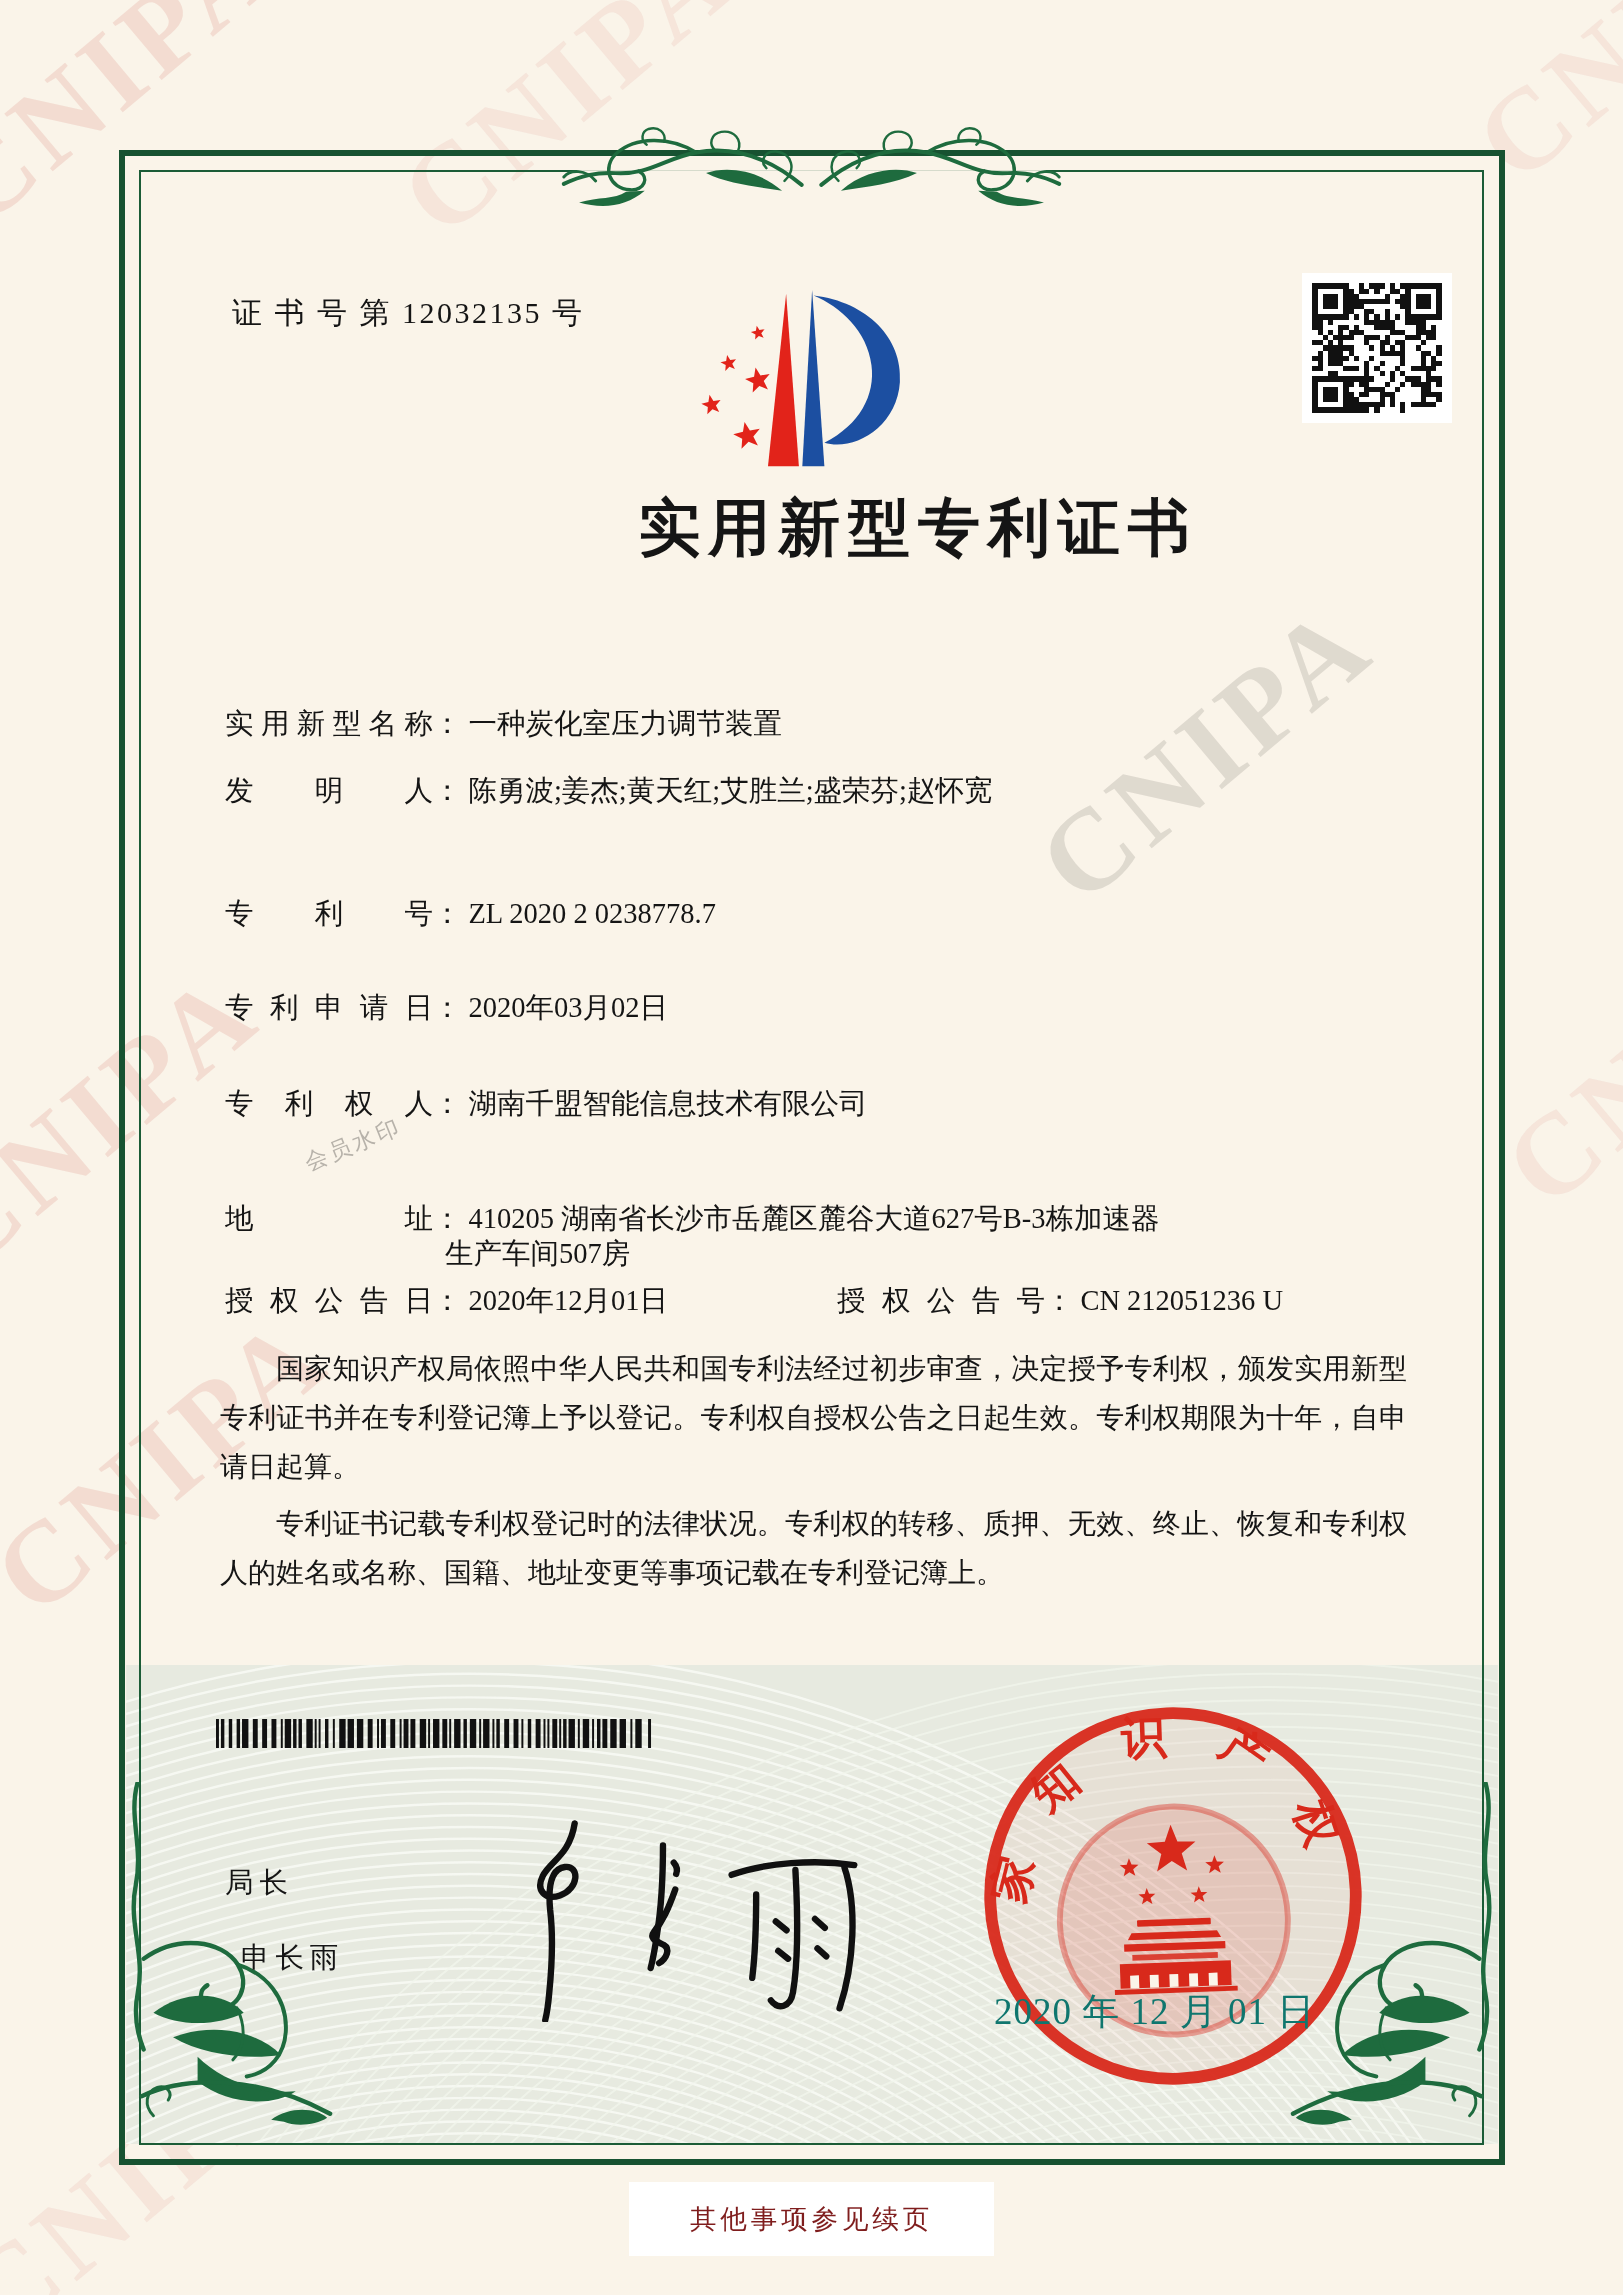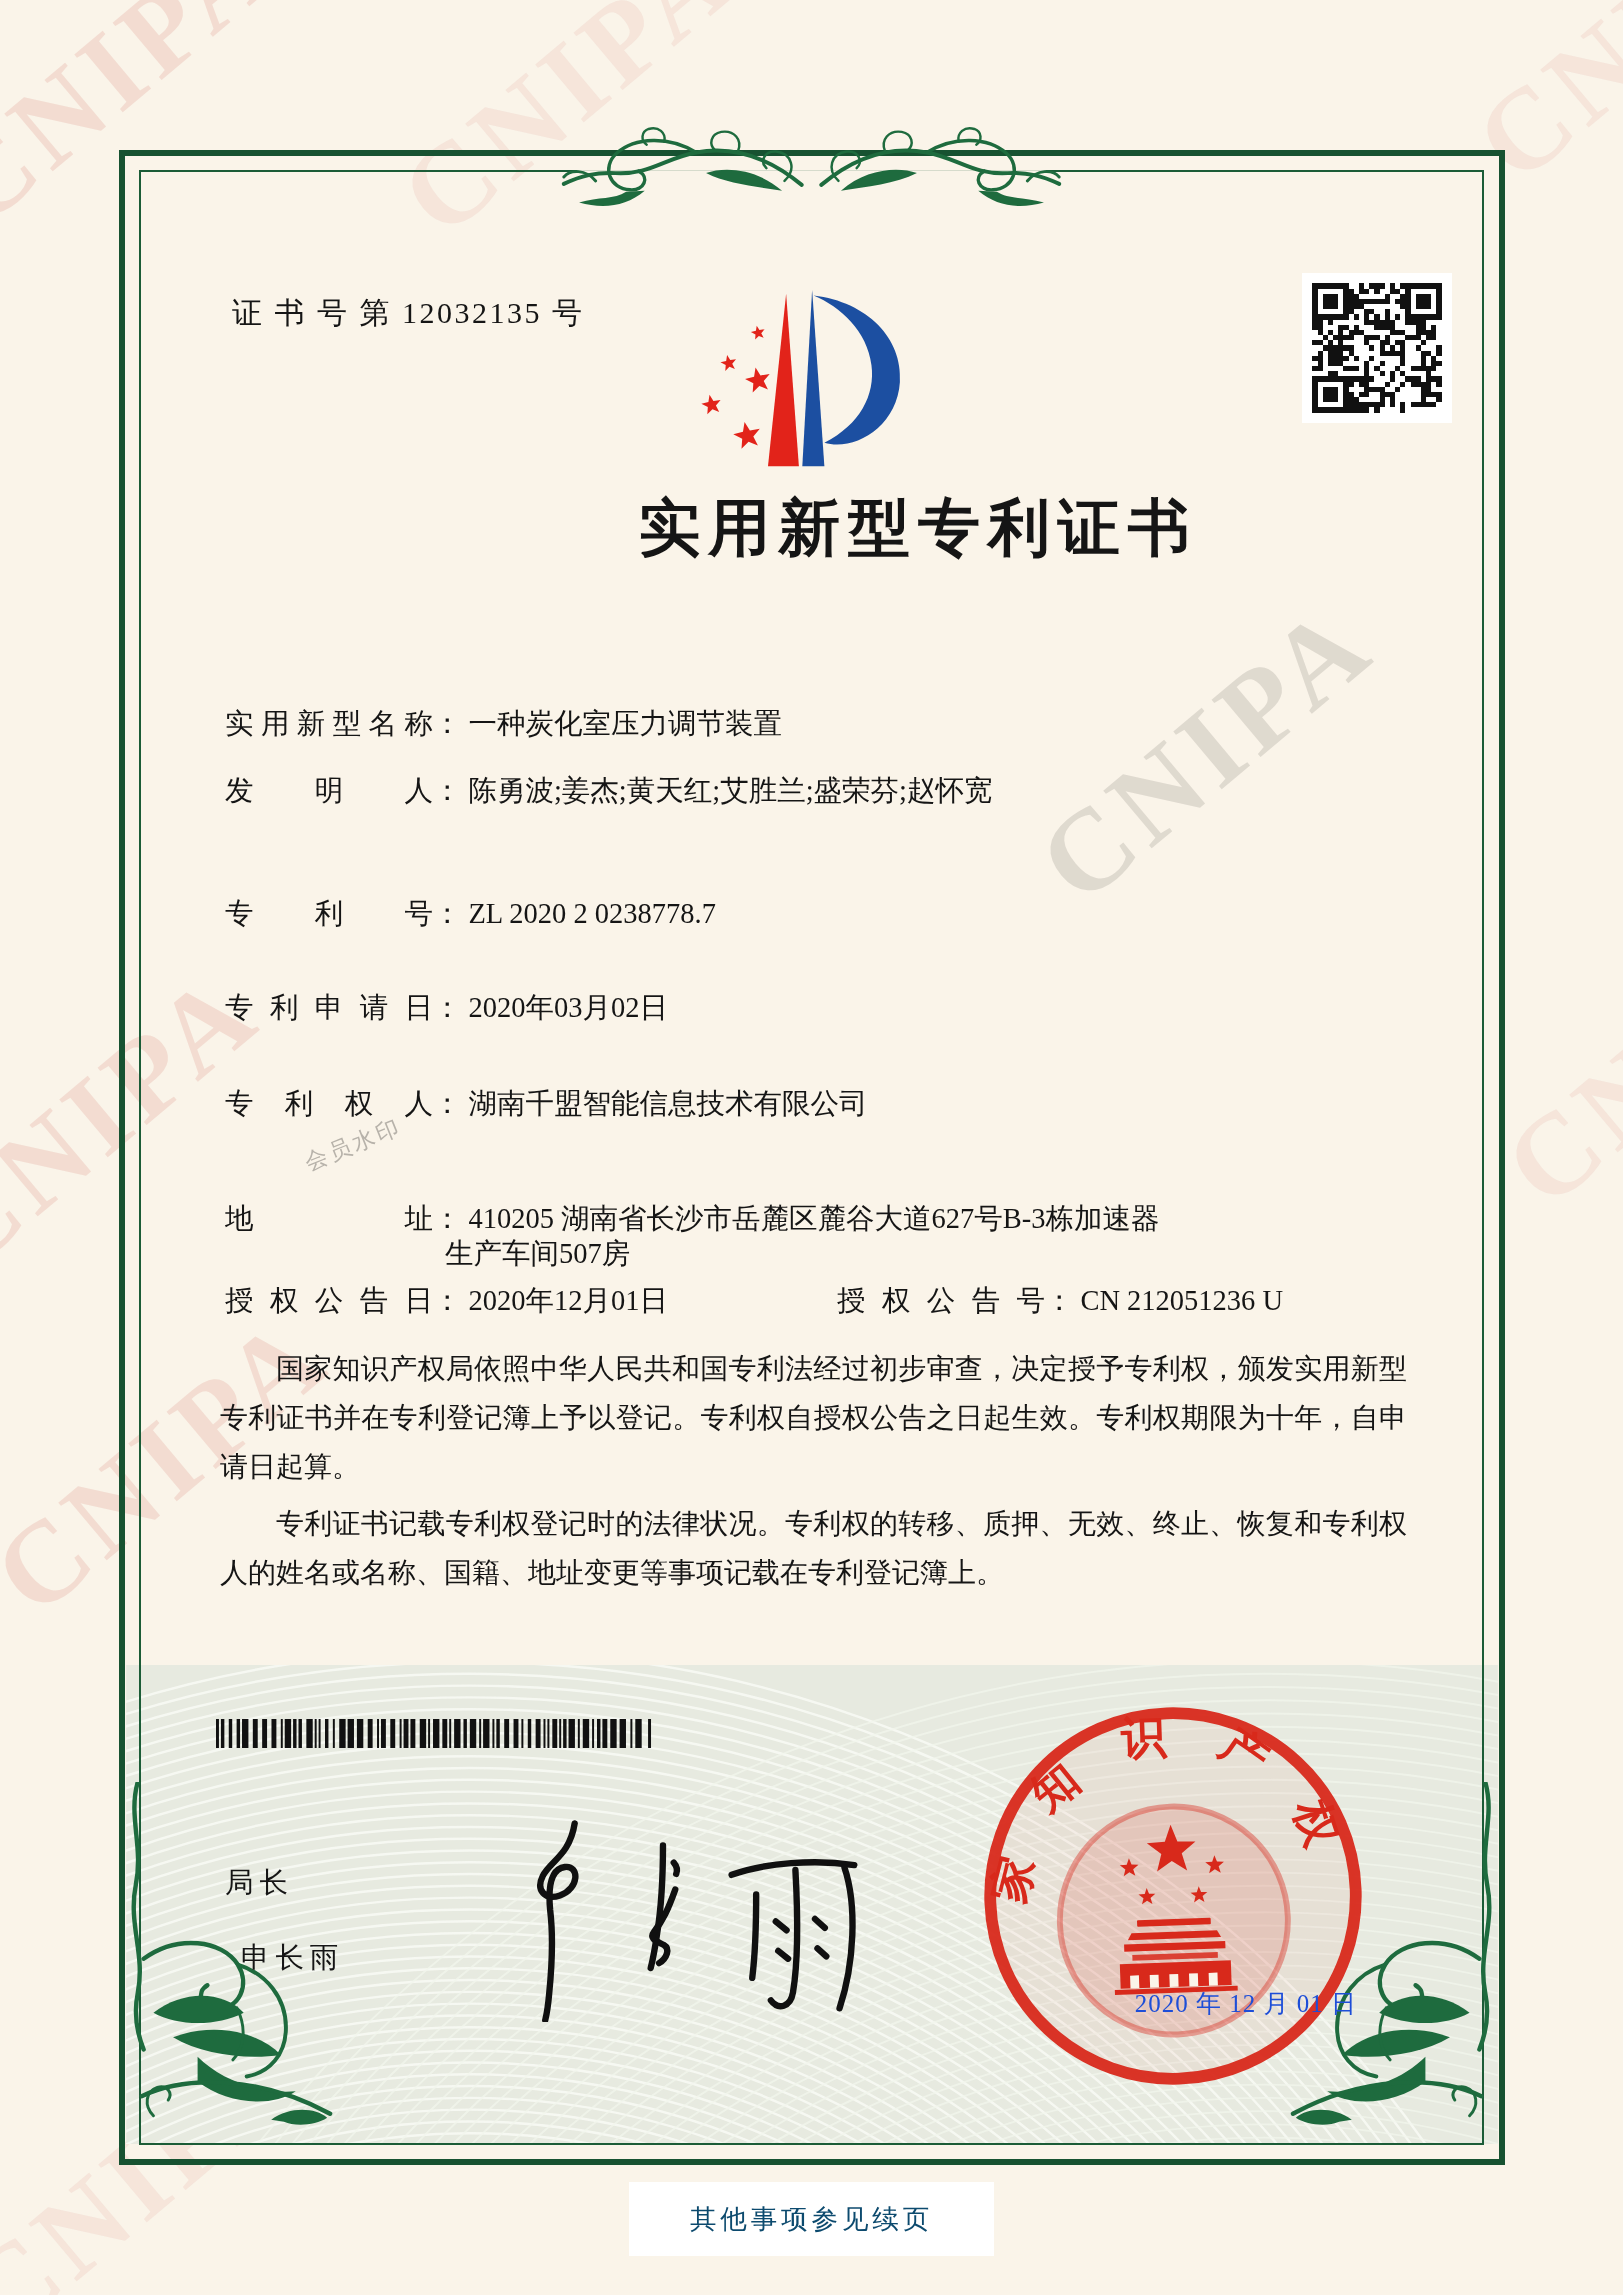--- a/index.html
+++ b/index.html
@@ -45,29 +45,29 @@
   .paras{position:absolute;left:212px;top:1336px;width:1203px;font-size:28px;line-height:49px;z-index:4;text-align:justify;}
   .paras p{margin:8px;text-indent:56px;}
 
   
   #waveband{position:absolute;left:126px;top:1665px;width:1372px;height:479px;z-index:1;}
   #barcode{position:absolute;left:216px;top:1719px;width:436px;height:29.4px;z-index:3;}
   .sig-title{position:absolute;left:225px;top:1864px;font-size:28.5px;letter-spacing:5.9px;z-index:4;}
   .sig-name{position:absolute;left:241px;top:1939px;font-size:28.5px;letter-spacing:5.9px;z-index:4;}
   #signature{position:absolute;left:501px;top:1816px;width:373px;height:206px;z-index:4;}
   #seal{position:absolute;left:974px;top:1697px;width:398px;height:398px;z-index:5;transform:rotate(-2deg);}
-  .seal-date{position:absolute;left:994px;top:1987px;width:363px;text-align:right;
-      font-size:25px;letter-spacing:1px;color:#1d4ed8;z-index:6;}
+  .seal-date{position:absolute;left:994px;top:1987px;width:363px;text-align:left;
+      font-size:37px;letter-spacing:1px;color:#0f766e;z-index:6;}
   .page-info{position:absolute;left:119px;top:2103px;width:1386px;text-align:center;
       font-size:23.6px;letter-spacing:2.9px;z-index:3;color:#222;}
 
   
   .cont-box{position:absolute;left:629px;top:2182px;width:365px;height:74px;background:#ffffff;
       display:flex;align-items:center;justify-content:center;z-index:2;}
-  .cont-box span{font-size:26.5px;letter-spacing:3.9px;color:#0c4a6e;text-align:right;}
+  .cont-box span{font-size:26.5px;letter-spacing:3.9px;color:#7f1d1d;text-align:right;}
 </style>
 </head>
 <body>
 
 <div id="page">
 
   <span class="wm pink" style="left:-88px;top:9.8px">CNIPA</span>
   <span class="wm pink2" style="left:373px;top:19.6px">CNIPA</span>
   <span class="wm pink2" style="left:1448px;top:-34px">CNIPA</span>
   <span class="wm gray" style="left:1011px;top:687px">CNIPA</span>

